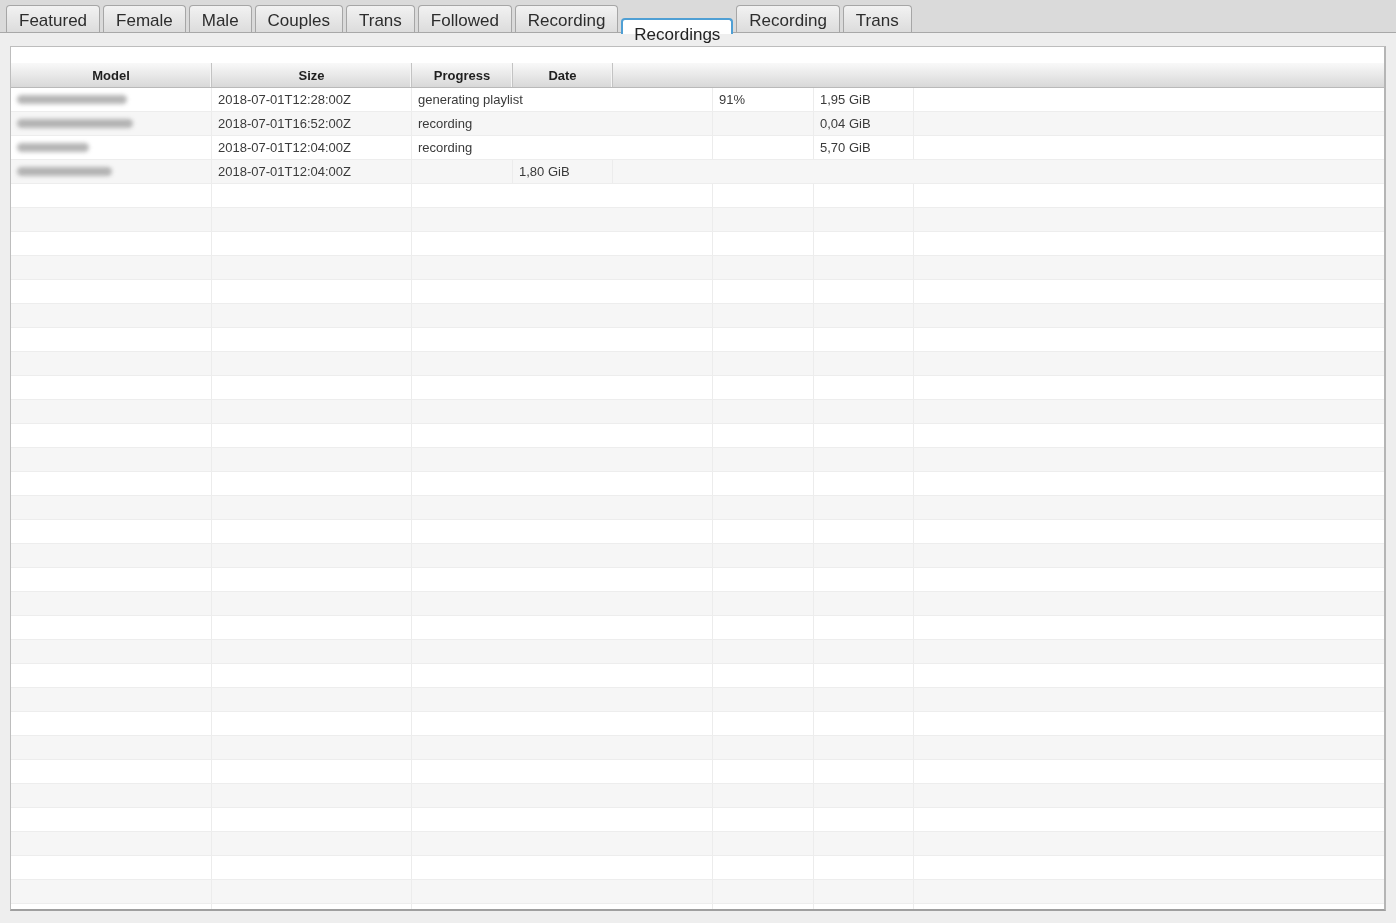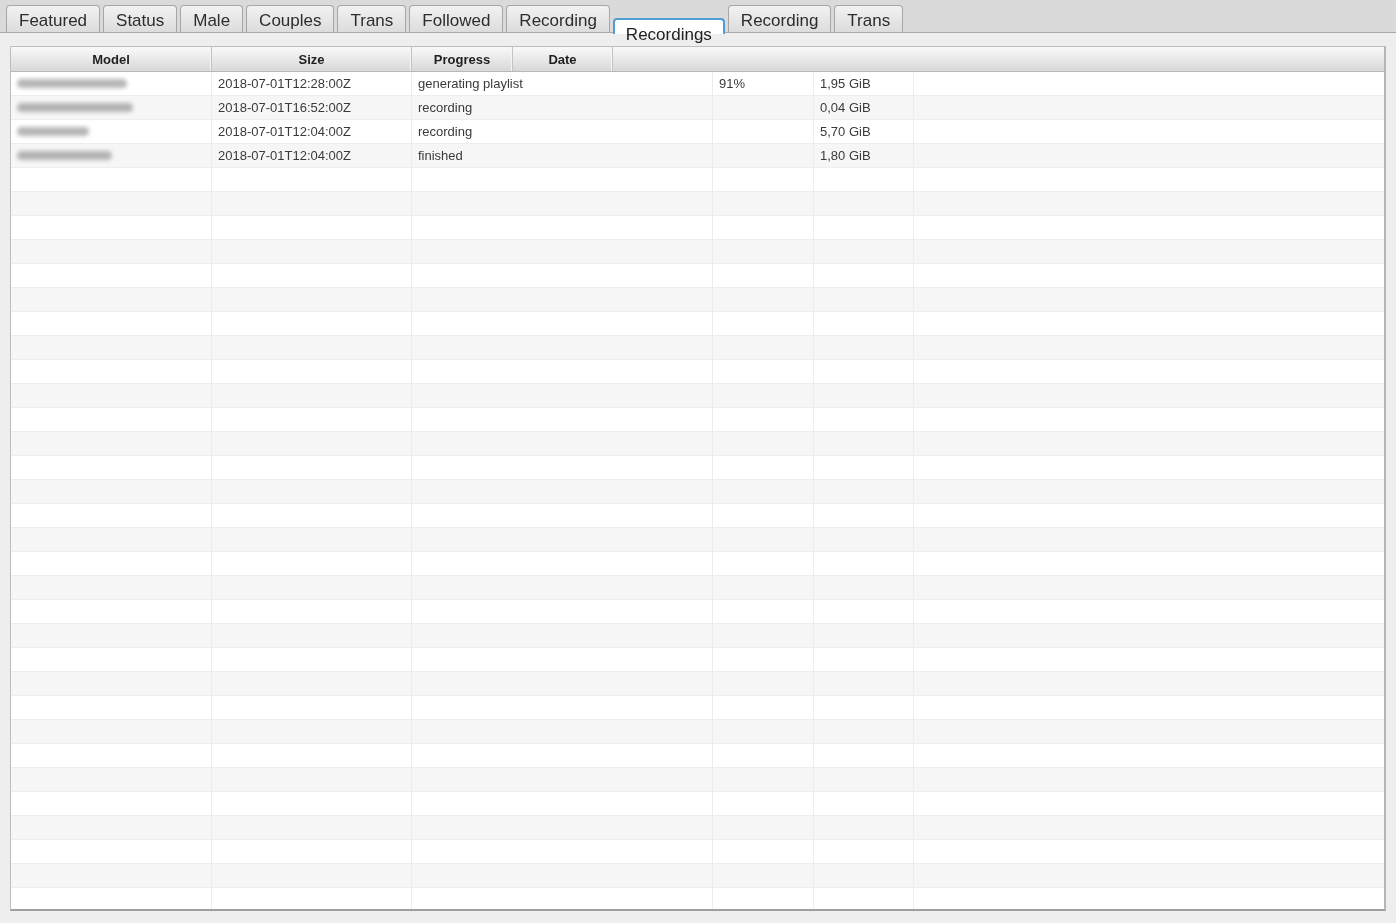--- a/index.html
+++ b/index.html
@@ -56,20 +56,21 @@
     border:1px solid #bdbdbd;
     border-bottom:2px solid #9f9f9f;
     border-right:2px solid #b5b5b5;
     overflow:hidden;
   }
   .header-row {
     display:flex;
     height:25px;
     background:linear-gradient(#f9f9f9,#d8d8d8);
     border-bottom:1px solid #b9b9b9;
+    margin-top:16px;
   }
   .header-cell {
     display:flex; align-items:center; justify-content:center;
     font-size:13px; font-weight:bold; color:#1f1f1f;
     border-right:1px solid #c3c3c3;
     box-shadow:inset -1px 0 0 #f5f5f5;
     overflow:hidden; white-space:nowrap;
   }
   .header-cell:last-child { border-right:none; box-shadow:none; }
 
@@ -101,21 +102,21 @@
     border-radius:5px;
     filter:blur(2px);
     opacity:.75;
   }
 </style>
 </head>
 <body>
 
 <div class="tab-strip">
     <div class="tab">Featured</div>
-    <div class="tab">Status</div>
+    <div class="tab">Female</div>
     <div class="tab">Male</div>
     <div class="tab">Couples</div>
     <div class="tab">Trans</div>
     <div class="tab">Followed</div>
     <div class="tab">Recording</div>
     <div class="tab active">Recordings</div>
     <div class="tab">Recording</div>
     <div class="tab">Trans</div>
   </div>
 
@@ -156,21 +157,20 @@
         <div class="td c2">recording</div>
         <div class="td c3"></div>
         <div class="td c4">5,70 GiB</div>
         <div class="td c5"></div>
       </div>
       <div class="tr">
         <div class="td c0">
           <span class="redacted" style="width: 95px;"></span>
         </div>
         <div class="td c1">2018-07-01T12:04:00Z</div>
-        <div class="td c2">finished</div>
         <div class="td c3"></div>
         <div class="td c4">1,80 GiB</div>
         <div class="td c5"></div>
       </div>
       <div class="tr">
         <div class="td c0"></div>
         <div class="td c1"></div>
         <div class="td c2"></div>
         <div class="td c3"></div>
         <div class="td c4"></div>

